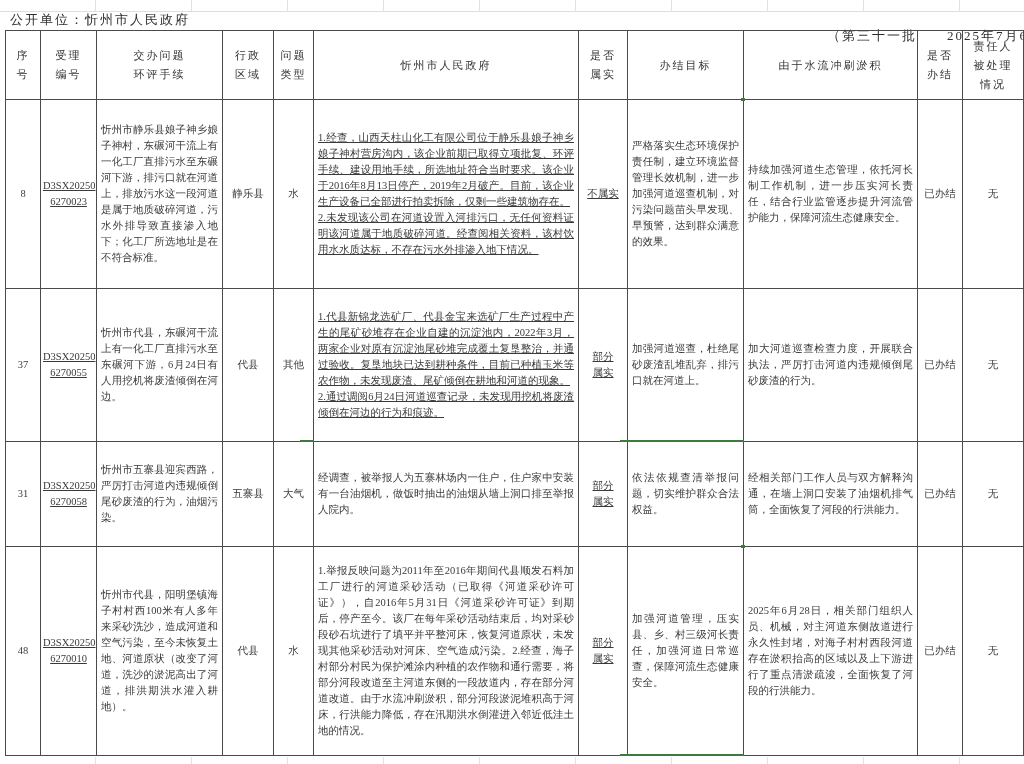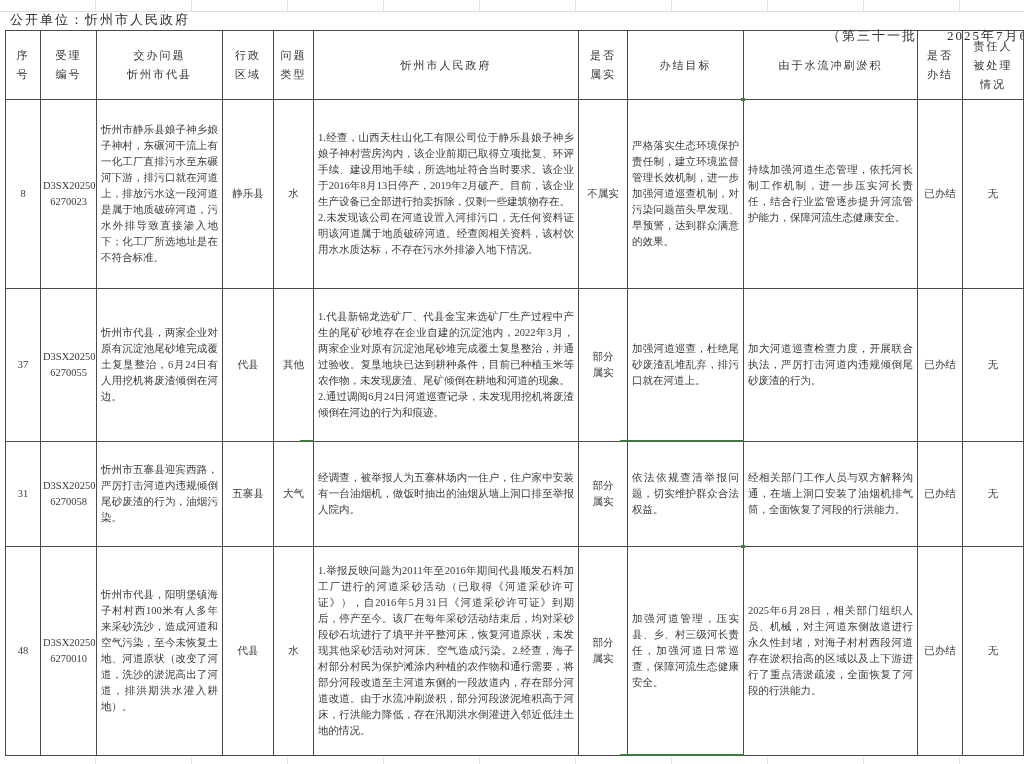--- a/index.html
+++ b/index.html
@@ -40,21 +40,21 @@
     font-weight: normal;
     font-size: 11px; line-height: 19px;
     letter-spacing: 2px;
     text-align: center;
     white-space: pre-line;
     padding: 1px 2px;
     color: #333333;
   }
   .doc td { font-size: 10.5px; line-height: 16px; padding: 1px 4px; color: #3a3a3a; }
   .cc  { text-align: center; padding: 1px 2px !important; }
-  .pre { white-space: pre-line; }
+  .pre { white-space: pre-line; text-decoration: underline; }
   .cj  { text-align: justify; text-justify: inter-ideograph; word-break: break-all; }
   tr.hrow { height: 69px; }
   tr.r0 { height: 189px; }
   tr.r1 { height: 153px; }
   tr.r2 { height: 105px; }
   tr.r3 { height: 209px; }
 
   
   .gmark { position: absolute; background: #3d7a3d; pointer-events: none; }
   .gm1 { left: 741px; top: 98px;  width: 4px;   height: 3px; }
@@ -88,21 +88,21 @@
     <col style="width:45px">
       <col style="width:61px">
   </colgroup>
   <tbody>
       <tr class="hrow">
     <th>序
 号</th>
     <th>受理
 编号</th>
     <th>交办问题
-忻州市代县</th>
+环评手续</th>
     <th>行政
 区域</th>
     <th>问题
 类型</th>
     <th>忻州市人民政府</th>
     <th>是否
 属实</th>
     <th>办结目标</th>
     <th>由于水流冲刷淤积</th>
     <th>是否
@@ -123,21 +123,21 @@
     <td class="cc pre">不属实</td>
     <td class="cj">严格落实生态环境保护责任制，建立环境监督管理长效机制，进一步加强河道巡查机制，对污染问题苗头早发现、早预警，达到群众满意的效果。</td>
     <td class="cj">持续加强河道生态管理，依托河长制工作机制，进一步压实河长责任，结合行业监管逐步提升河流管护能力，保障河流生态健康安全。</td>
     <td class="cc">已办结</td>
     <td class="cc">无</td>
   </tr>
   <tr class="r1">
     <td class="cc">37</td>
     <td class="cc pre">D3SX20250
 6270055</td>
-    <td class="cj">忻州市代县，两家企业对原有沉淀池尾砂堆完成覆土复垦整治，6月24日有人用挖机将废渣倾倒在河边。</td>
+    <td class="cj">忻州市代县，东碾河干流上有一化工厂直排污水至东碾河下游，6月24日有人用挖机将废渣倾倒在河边。</td>
     <td class="cc">代县</td>
     <td class="cc">其他</td>
     <td class="cj pre">1.代县新锦龙选矿厂、代县金宝来选矿厂生产过程中产生的尾矿砂堆存在企业自建的沉淀池内，2022年3月，两家企业对原有沉淀池尾砂堆完成覆土复垦整治，并通过验收。复垦地块已达到耕种条件，目前已种植玉米等农作物，未发现废渣、尾矿倾倒在耕地和河道的现象。
 2.通过调阅6月24日河道巡查记录，未发现用挖机将废渣倾倒在河边的行为和痕迹。</td>
     <td class="cc pre">部分
 属实</td>
     <td class="cj">加强河道巡查，杜绝尾砂废渣乱堆乱弃，排污口就在河道上。</td>
     <td class="cj">加大河道巡查检查力度，开展联合执法，严厉打击河道内违规倾倒尾砂废渣的行为。</td>
     <td class="cc">已办结</td>
     <td class="cc">无</td>

